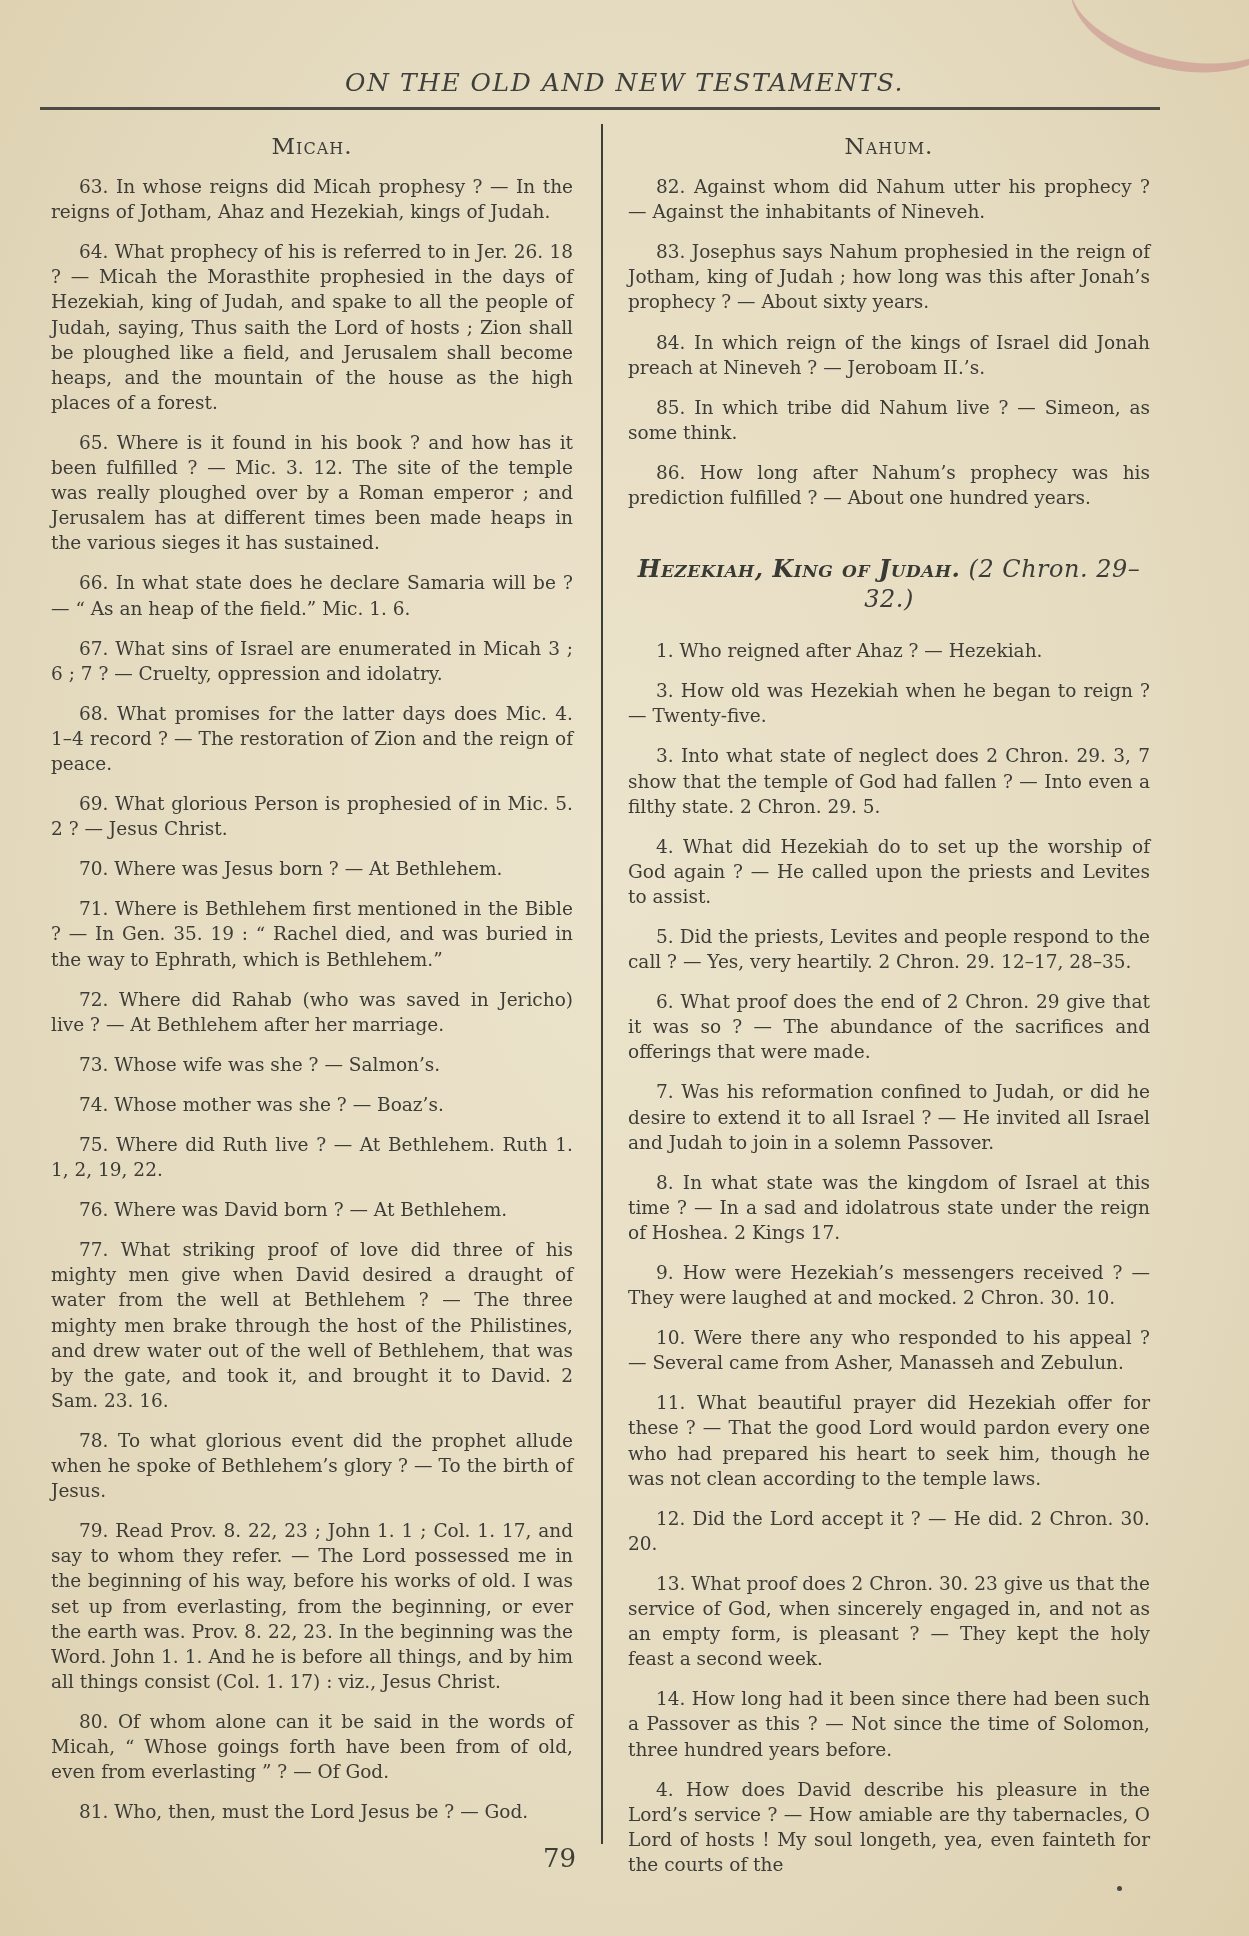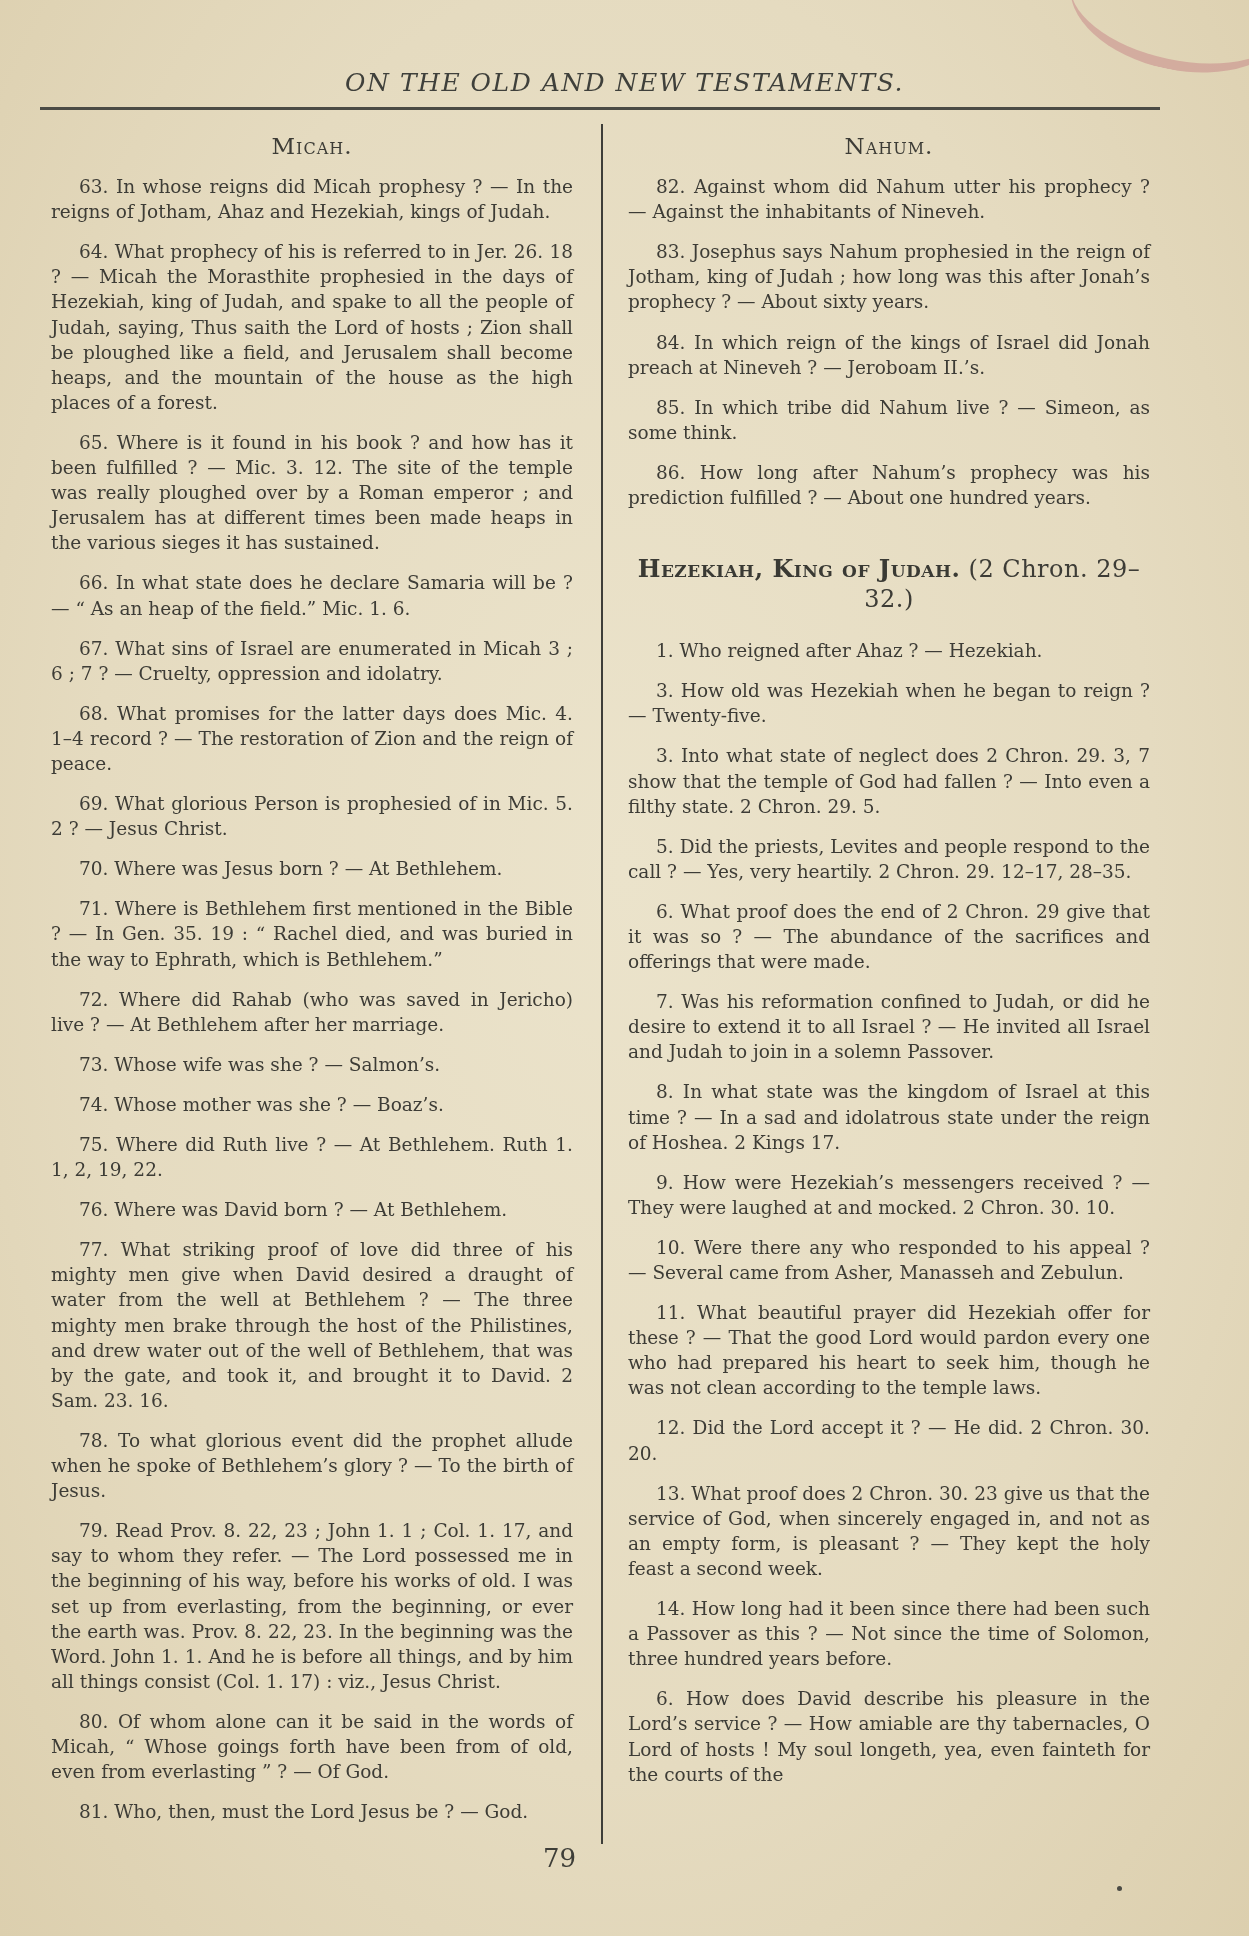--- a/index.html
+++ b/index.html
@@ -48,20 +48,21 @@
   .sec-title {
     text-align: center; font-variant: small-caps;
     font-size: 23px; letter-spacing: 1px;
     margin: 6px 0 11px 0;
   }
   .big-title {
     text-align: center;
     font-size: 24px; line-height: 30px;
     margin: 44px 0 24px 0;
     letter-spacing: 0.5px;
+    font-style: italic;
   }
   .big-title .sc { font-variant: small-caps; font-weight: bold; color: #3a3a34; }
   .para {
     margin: 15px; text-indent: 28px;
     hyphens: manual;
   }
   .page-number {
     position: absolute; top: 1843px; left: 543px;
     font-size: 26px; color: #3e3e38;
   }
@@ -117,29 +118,30 @@
 
     <div class="big-title">
       <span class="sc">Hezekiah, King of Judah.</span>
       <span>(2 Chron. 29–32.)</span>
     </div>
 
     <div>
       <p class="para">1. Who reigned after Ahaz ? — Hezekiah.</p>
       <p class="para">3. How old was Hezekiah when he began to reign ? — Twenty-five.</p>
       <p class="para">3. Into what state of neglect does 2 Chron. 29. 3, 7 show that the temple of God had fallen ? — Into even a filthy state.  2 Chron. 29. 5.</p>
+      <p class="para">4. What did Hezekiah do to set up the worship of God again ? — He called upon the priests and Levites to assist.</p>
       <p class="para">5. Did the priests, Levites and people respond to the call ? — Yes, very heartily.  2 Chron. 29. 12–17, 28–35.</p>
       <p class="para">6. What proof does the end of 2 Chron. 29 give that it was so ? — The abundance of the sacrifices and offerings that were made.</p>
       <p class="para">7. Was his reformation confined to Judah, or did he desire to extend it to all Israel ? — He invited all Israel and Judah to join in a solemn Passover.</p>
       <p class="para">8. In what state was the kingdom of Israel at this time ? — In a sad and idolatrous state under the reign of Hoshea.  2 Kings 17.</p>
       <p class="para">9. How were Hezekiah’s messengers received ? — They were laughed at and mocked.  2 Chron. 30. 10.</p>
       <p class="para">10. Were there any who responded to his appeal ? — Several came from Asher, Manasseh and Zebulun.</p>
       <p class="para">11. What beautiful prayer did Hezekiah offer for these ? — That the good Lord would pardon every one who had prepared his heart to seek him, though he was not clean according to the temple laws.</p>
       <p class="para">12. Did the Lord accept it ? — He did.  2 Chron. 30. 20.</p>
       <p class="para">13. What proof does 2 Chron. 30. 23 give us that the service of God, when sincerely engaged in, and not as an empty form, is pleasant ? — They kept the holy feast a second week.</p>
       <p class="para">14. How long had it been since there had been such a Passover as this ? — Not since the time of Solomon, three hundred years before.</p>
-      <p class="para">6. How does David describe his pleasure in the Lord’s service ? — How amiable are thy tabernacles, O Lord of hosts !  My soul longeth, yea, even fainteth for the courts of the</p>
+      <p class="para">4. How does David describe his pleasure in the Lord’s service ? — How amiable are thy tabernacles, O Lord of hosts !  My soul longeth, yea, even fainteth for the courts of the</p>
     </div>
   </div>
 
   <div class="page-number">79</div>
   <div class="speck"></div>
 </div>
 
 </body></html>

